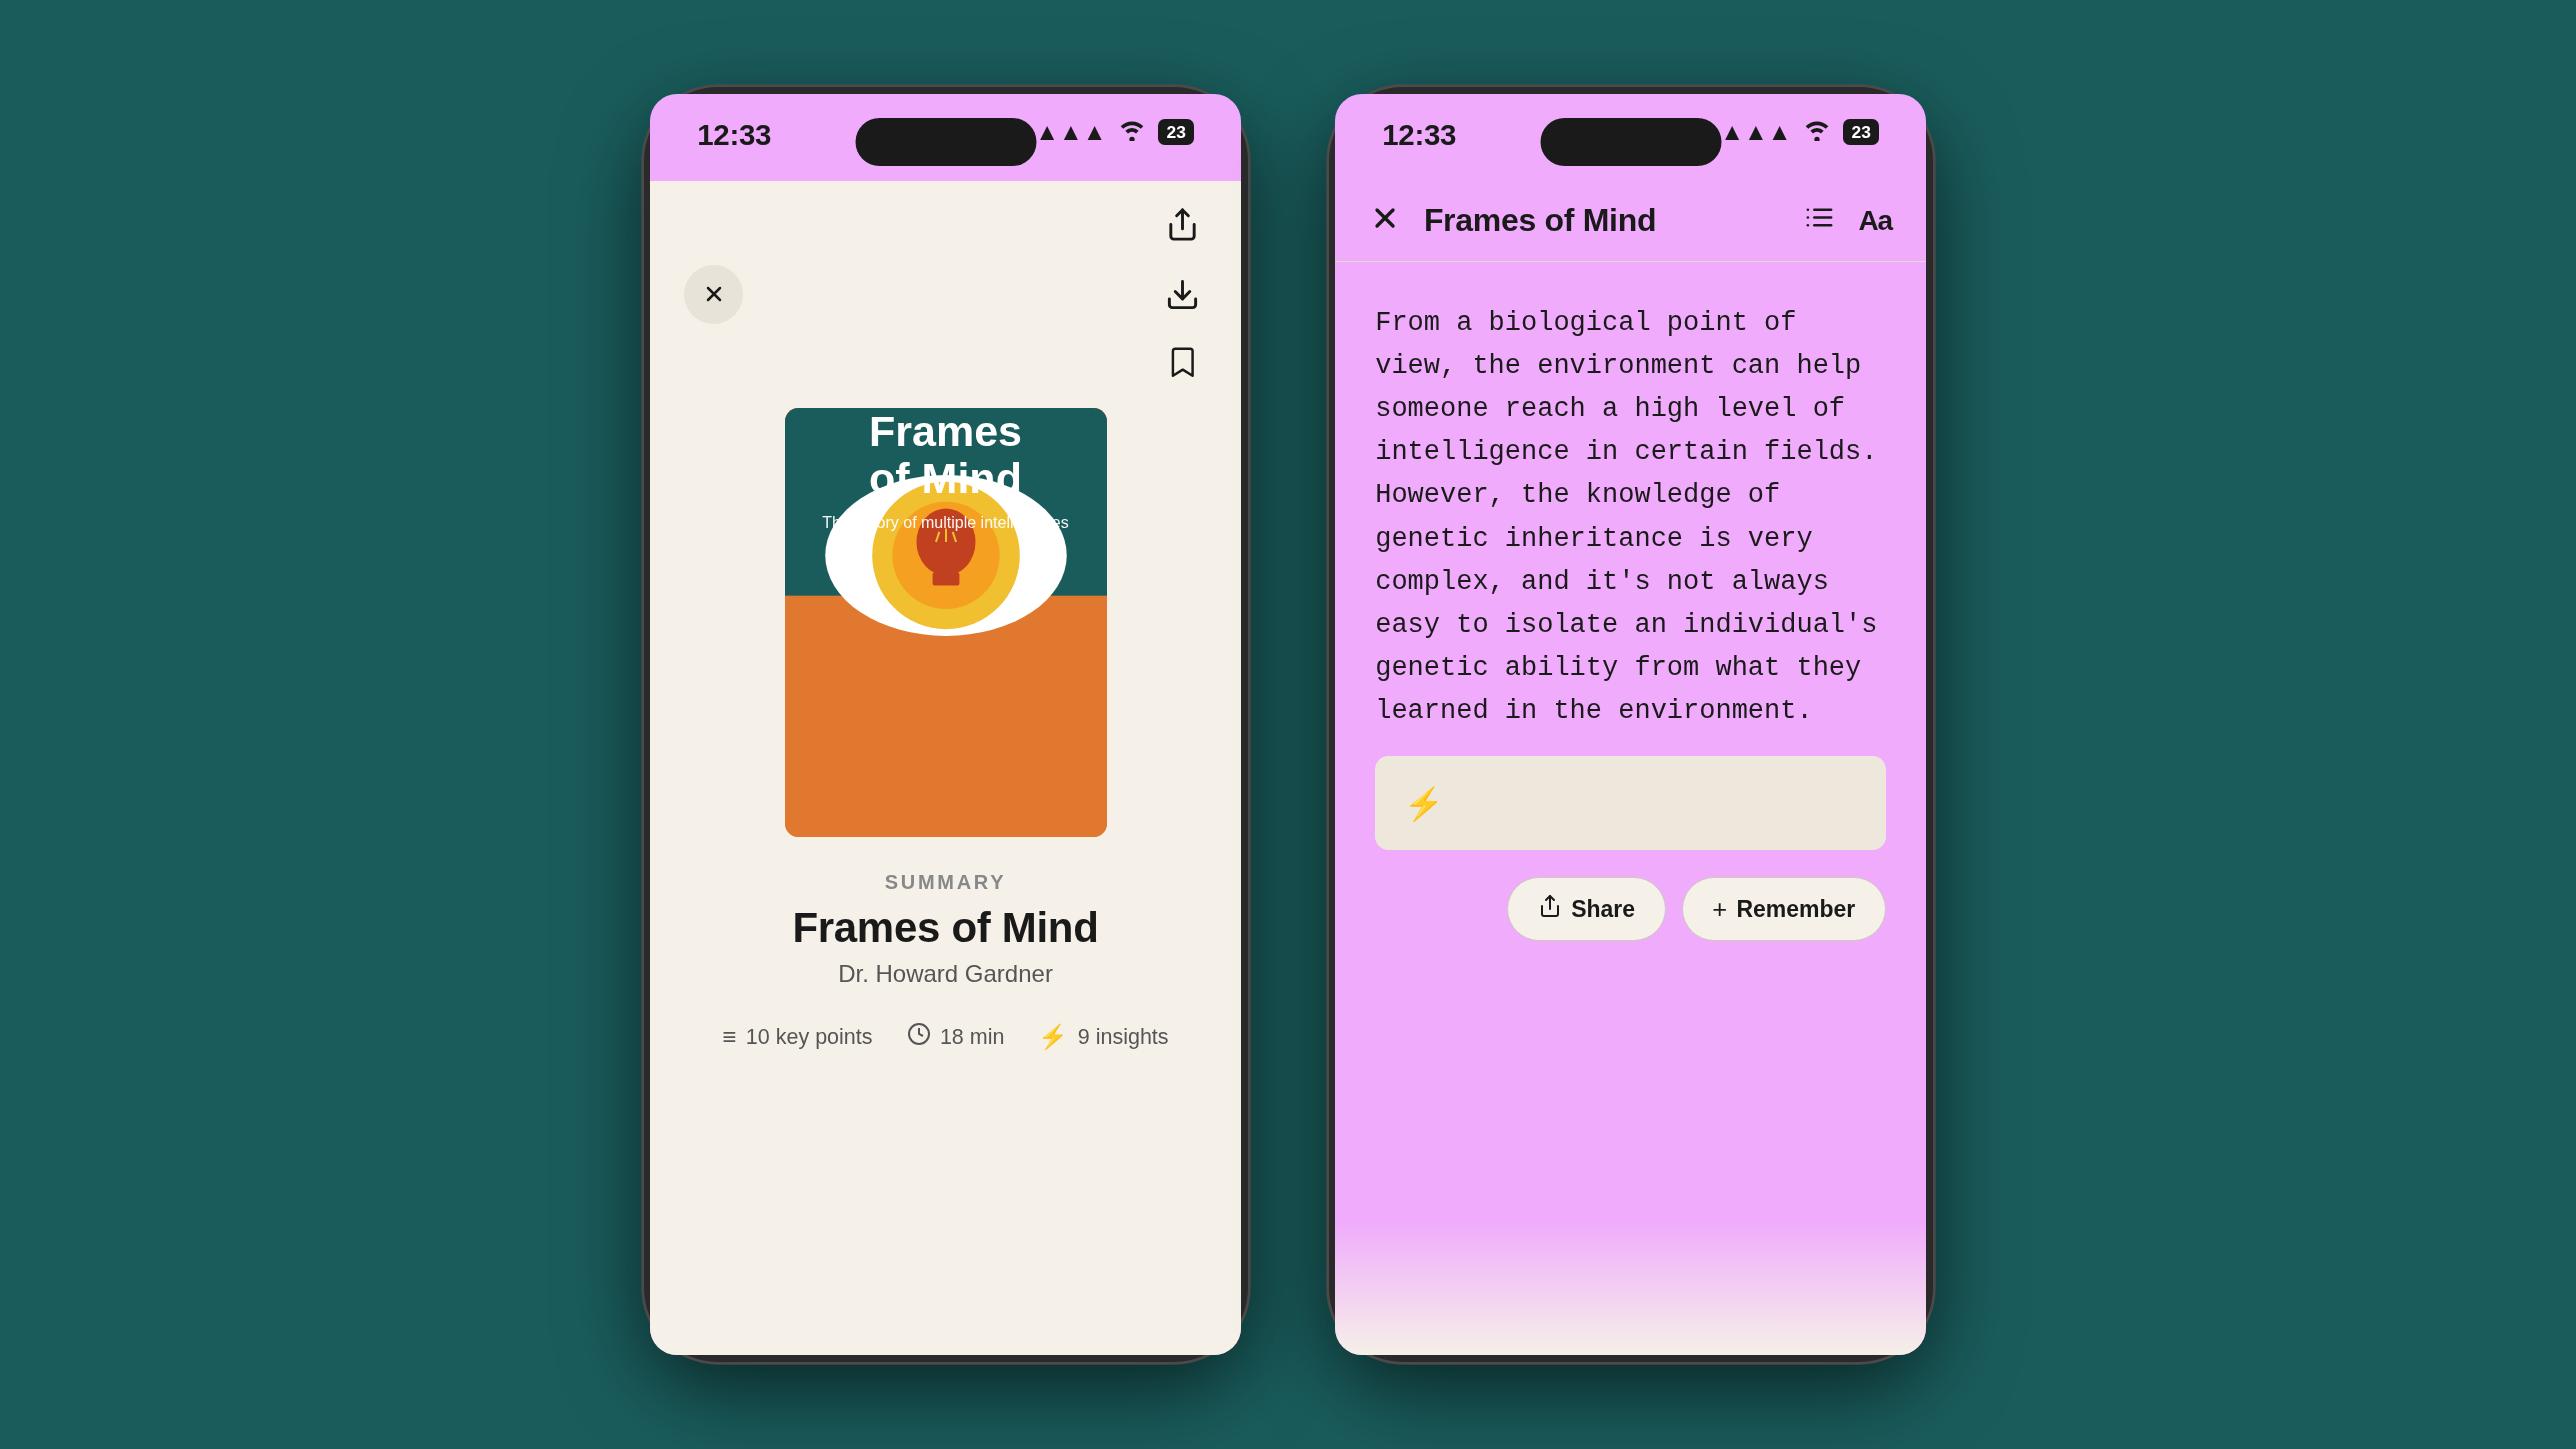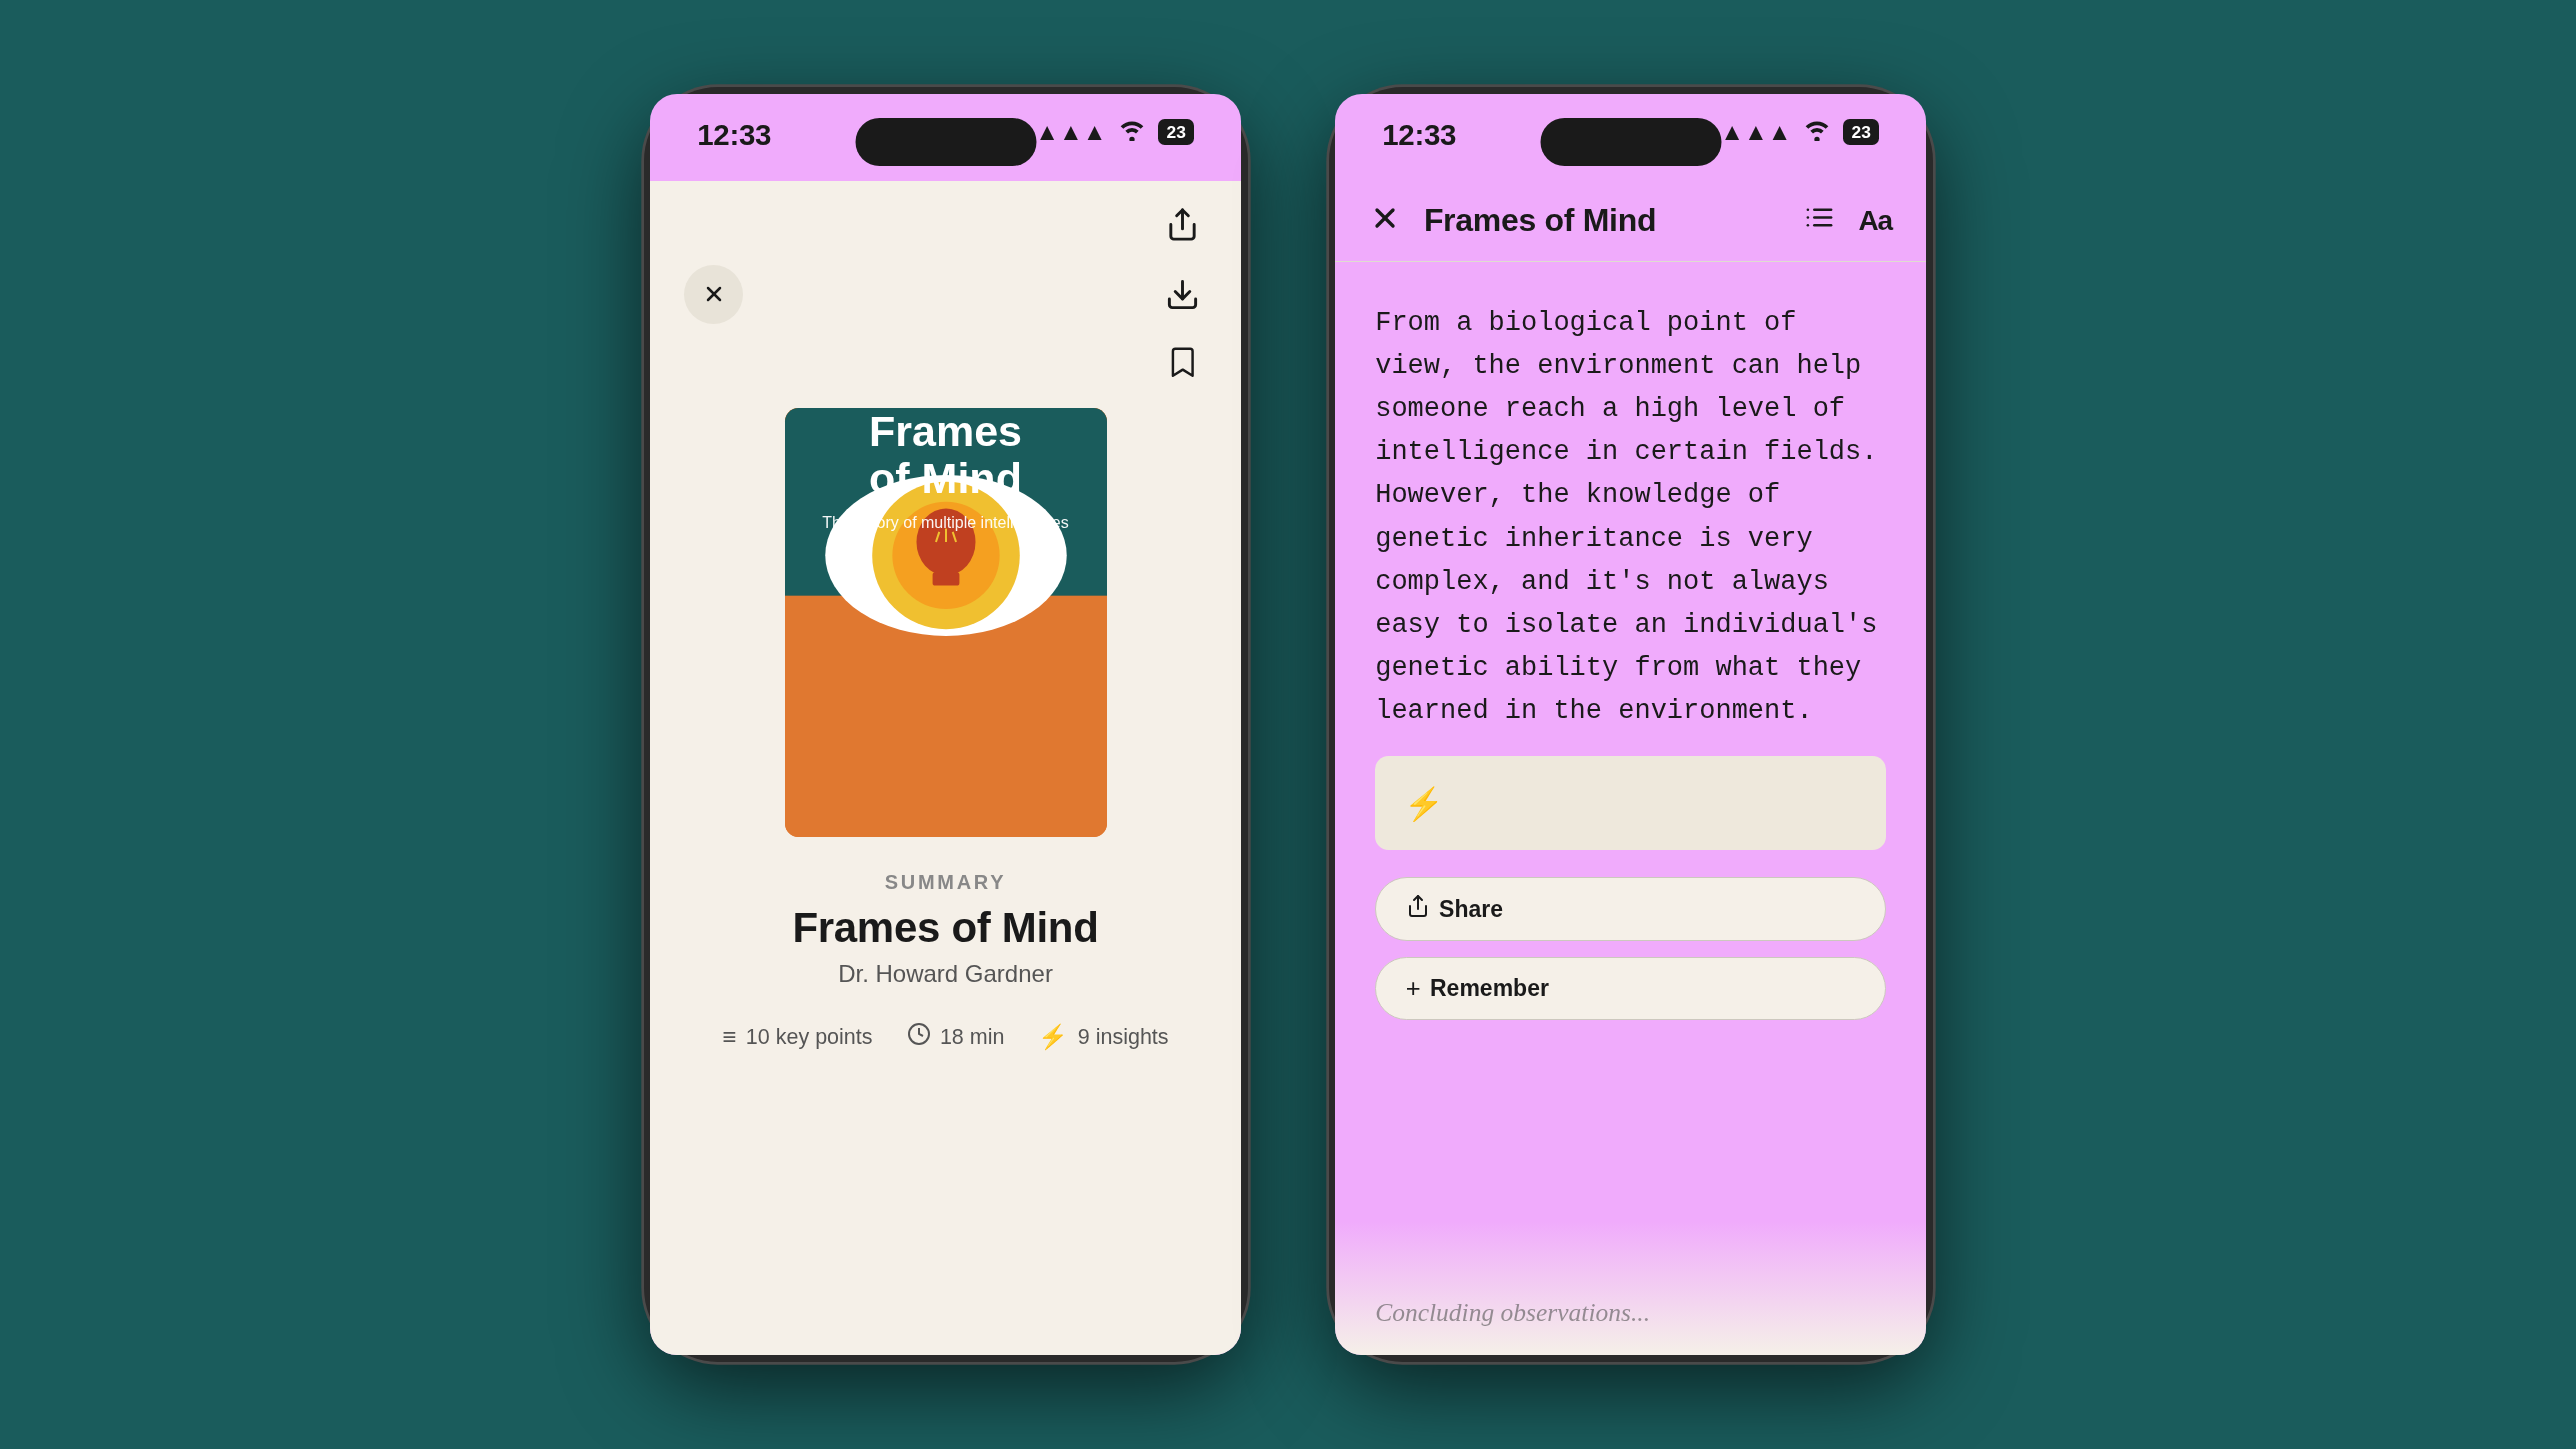--- a/index.html
+++ b/index.html
@@ -324,21 +324,20 @@
       color: #1a1a1a;
       line-height: 1.4;
       font-family: Georgia, serif;
     }
 
     .action-btns {
       display: flex;
       justify-content: flex-end;
       gap: 16px;
       margin-top: 6.7px;
-      flex-direction: column;
     }
 
     .action-btn {
       display: flex;
       align-items: center;
       gap: 9.4px;
       padding: 16px 29.5px;
       border-radius: 34px;
       border: 1.3px solid #ccc8be;
       background: #f5f0e8;
@@ -539,17 +538,16 @@
           </span>
           <span>Share</span>
         </button>
         <button class="action-btn">
           <span class="action-btn-icon" style="font-size:25.5px; font-weight:300;">+</span>
           <span>Remember</span>
         </button>
       </div>
 
       <div class="bottom-fade"></div>
-      <div class="bottom-text" style="font-style:italic; opacity:0.6;">Concluding observations...</div>
     </div>
   </div>
 </div>
 
 
 </body></html>

